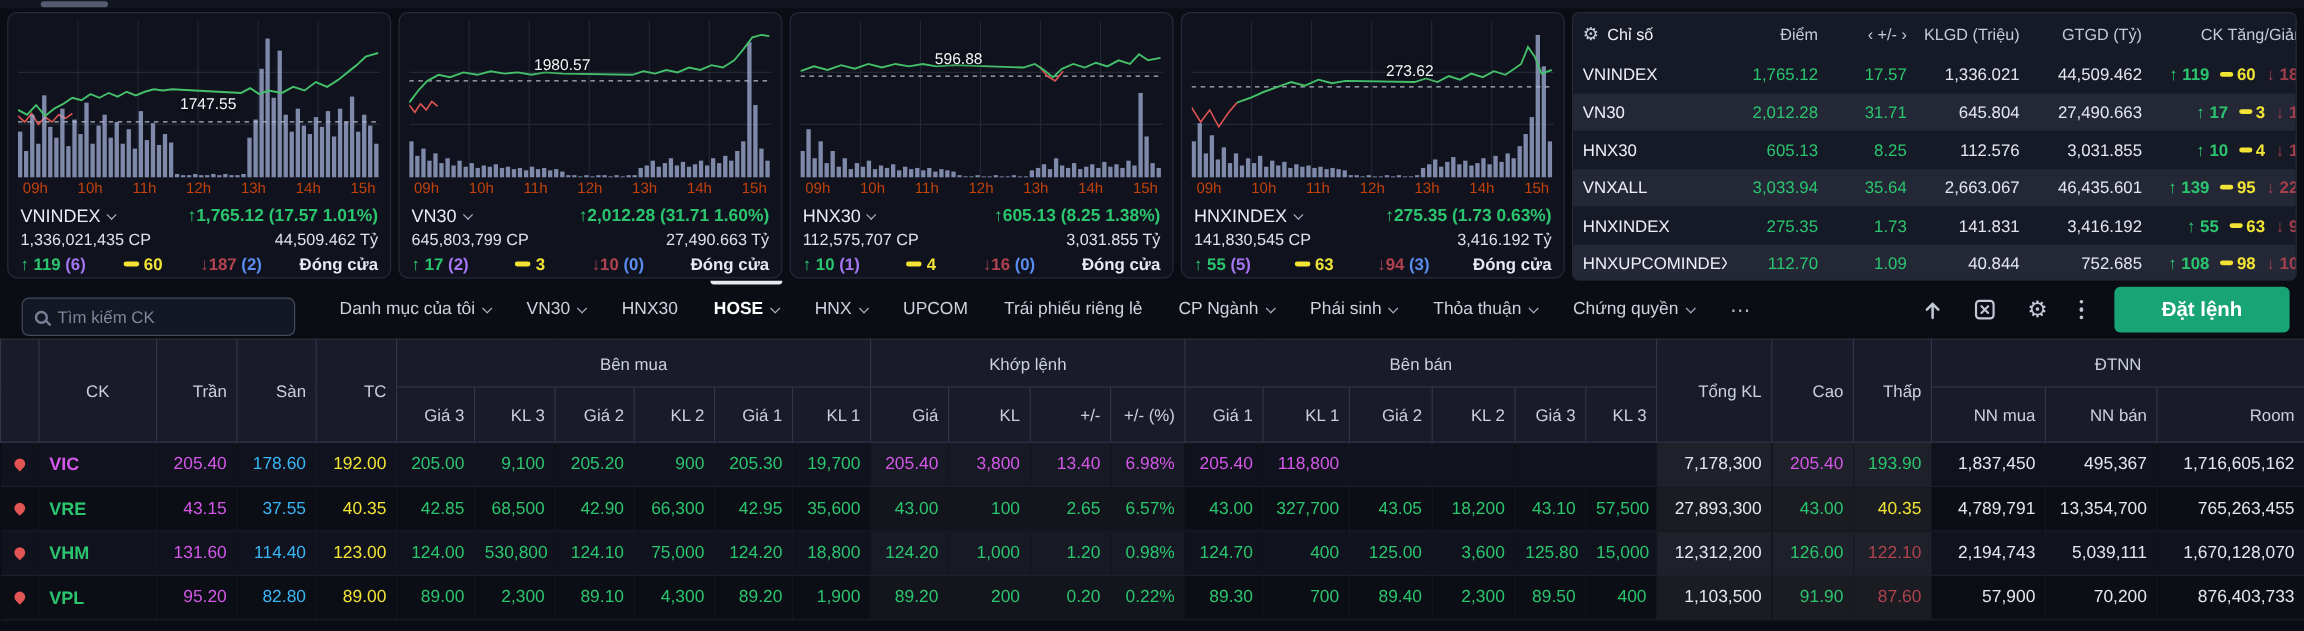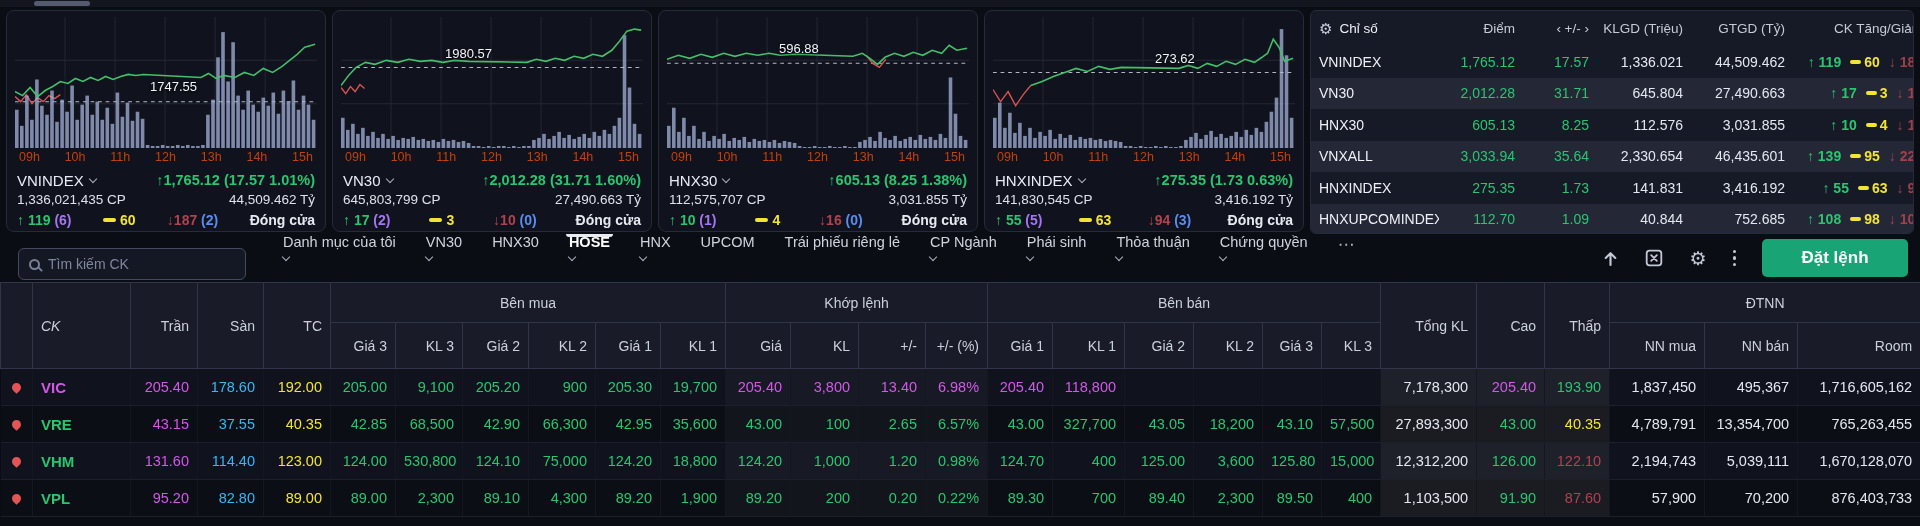--- a/index.html
+++ b/index.html
@@ -52,37 +52,37 @@
   .ckc .n .dash{width:11px;} .ckc .d{color:var(--reddim);opacity:.9;}
   .gear{font-size:15px;color:#c9cdd9;line-height:1;}
   
   .toolbar{height:48px;display:flex;align-items:center;padding:0 12px 0 18px;gap:4px;position:relative;background:var(--bg);}
   .search{width:228px;height:32px;border:1px solid #454a5e;border-radius:6px;background:#141724;
     display:flex;align-items:center;gap:8px;padding:0 10px;margin-right:20px;margin-top:12px;}
   .mag{width:11px;height:11px;border:2px solid #7a8096;border-radius:50%;position:relative;flex:none;}
   .mag::after{content:'';position:absolute;width:6px;height:2px;background:#7a8096;transform:rotate(45deg);right:-5px;bottom:-2px;}
   .search input{background:transparent;border:none;outline:none;color:#dfe2ec;font-size:14px;width:100%;font-family:inherit;}
   .search input::placeholder{color:#80869b;}
-  .mi{position:relative;height:48px;display:flex;align-items:flex-start;gap:7px;padding:0 13px;
-    font-size:14.5px;color:#cfd3dd;cursor:pointer;white-space:nowrap;flex-direction:column;}
+  .mi{position:relative;height:48px;display:flex;align-items:center;gap:7px;padding:0 13px;
+    font-size:14.5px;color:#cfd3dd;cursor:pointer;white-space:nowrap;}
   .mi.active{color:#ffffff;font-weight:700;}
   .mi.active::before{content:'';position:absolute;top:0;left:10px;right:10px;height:3px;background:#e8eaf2;border-radius:0 0 3px 3px;}
   .mi.more{font-size:17px;letter-spacing:1px;color:#aeb3c4;}
   .tb-icons{margin-left:auto;display:flex;align-items:center;gap:26px;margin-right:22px;}
   .tb-icons .ic{cursor:pointer;display:flex;align-items:center;justify-content:center;color:#c3c8d6;}
   .kebab{display:flex;flex-direction:column;gap:3px;}
   .kebab i{width:3.5px;height:3.5px;border-radius:50%;background:#c3c8d6;}
   .order-btn{width:146px;height:38px;background:#18a474;border:none;border-radius:5px;color:#fff;
     font-size:17px;font-weight:700;cursor:pointer;font-family:inherit;}
   
   table.board{width:1920px;border-collapse:collapse;table-layout:fixed;font-size:14.5px;}
   .board th{background:var(--hdr);color:#cbd0dd;font-weight:400;font-size:14px;
     border:1px solid var(--hdrline);padding:0 8px;}
   .board thead tr.g th{height:40px;} .board thead tr.s th{height:46px;}
-  .board th.lft{text-align:left;font-style:italic;} .board th.rgt{text-align:right;} .board th.ctr{text-align:center;}
+  .board th.lft{text-align:center;} .board th.rgt{text-align:right;} .board th.ctr{text-align:center;}
   .board td{height:37px;padding:0 8px;text-align:right;border-right:1px solid rgba(255,255,255,.045);
     border-bottom:1px solid #1c202c;white-space:nowrap;overflow:hidden;}
   .board tbody tr:nth-child(odd){background:#10131d;}
   .board tbody tr:nth-child(even){background:#0c0e15;}
   td.zm{background:rgba(255,255,255,.03);}
   td.zo{background:rgba(255,255,255,.06);}
   td.sym{text-align:left;font-weight:700;font-size:15px;}
   td.pinc{text-align:center;padding:0;}
   .pin{display:inline-block;width:9px;height:9px;background:#e35555;border-radius:50% 50% 50% 0;transform:rotate(-45deg);}
   [data-c="up"],.c-up{color:var(--green);}
@@ -590,21 +590,21 @@
             <i class="dash"></i>
             <span>4</span>
           </span>
           <span class="d">↓ 16</span>
         </span>
     </div>
     <div class="irow">
       <span class="c1">VNXALL</span>
       <span class="num pts">3,033.94</span>
       <span class="num chg">35.64</span>
-      <span class="num">2,330.654</span>
+      <span class="num">2,663.067</span>
       <span class="num">46,435.601</span>
       <span class="ckc">
           <span class="u">↑ 139</span>
           <span class="n">
             <i class="dash"></i>
             <span>95</span>
           </span>
           <span class="d">↓ 224</span>
         </span>
     </div>

